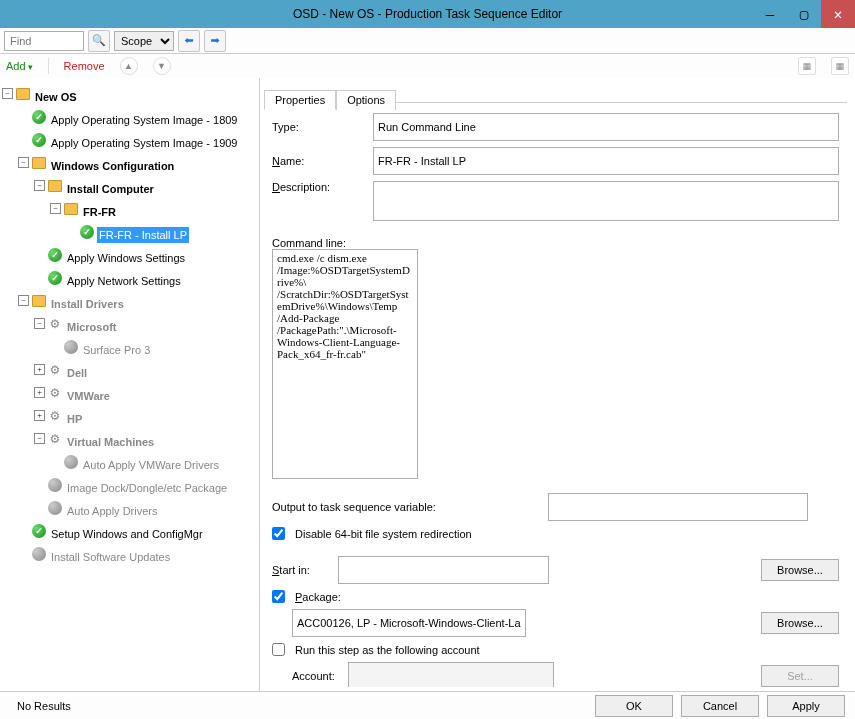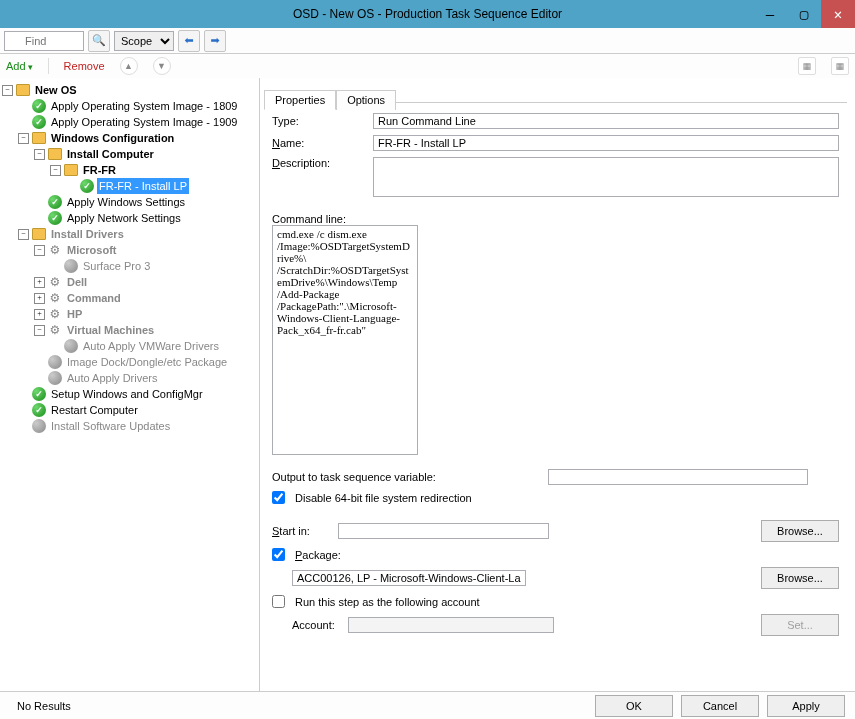--- a/index.html
+++ b/index.html
@@ -5,21 +5,21 @@
 * { box-sizing: border-box; margin: 0; padding: 0; font-family: "Segoe UI", Tahoma, sans-serif; font-size: 11px; }
 html, body { width: 855px; height: 719px; overflow: hidden; background: #fff; }
 
 .titlebar { height: 28px; background: #4fa3c7; display: flex; align-items: center; position: relative; }
 .titlebar .title { position: absolute; left: 50%; transform: translateX(-50%); color: #000; font-size: 12px; }
 .titlebar .wbtns { margin-left: auto; display: flex; height: 100%; }
 .titlebar .wbtn { width: 34px; display: flex; align-items: center; justify-content: center; font-size: 14px; font-family: Consolas, monospace; }
 .titlebar .wbtn:last-child { background: #c75050; color: #fff; }
 
 .toolbar1 { height: 26px; border-bottom: 1px solid #ccc; display: flex; align-items: center; padding: 0 4px; gap: 4px; background: #fdfdfd; }
-.findbox { width: 80px; height: 20px; border: 1px solid #abadb3; padding: 0 20px; }
+.findbox { width: 80px; height: 20px; border: 1px solid #abadb3; padding: 0 5px; }
 .iconbtn { width: 22px; height: 22px; border: 1px solid #c5c5c5; background: #f5f5f5; display: flex; align-items: center; justify-content: center; border-radius: 2px; }
 .scope { height: 20px; border: 1px solid #abadb3; width: 60px; padding: 0 2px; }
 
 .toolbar2 { height: 24px; display: flex; align-items: center; padding: 0 6px; gap: 15px; background: #fdfdfd; }
 .lnk-add { color: #1a8c1a; }
 .lnk-add::after { content: " \25BE"; font-size: 9px; }
 .lnk-remove { color: #c02222; }
 .tbsep { width: 1px; height: 16px; background: #ddd; }
 .smallicon { width: 18px; height: 18px; border: 1px solid #ddd; border-radius: 9px; background: #fff; display: inline-flex; align-items: center; justify-content: center; font-size: 9px; color: #888; }
 
@@ -30,36 +30,36 @@
 .tree li { white-space: nowrap; line-height: 16px; display: flex; align-items: center; gap: 3px; }
 .tree li > ul { width: 100%; }
 .tog { width: 11px; height: 11px; border: 1px solid #888; display: inline-flex; align-items: center; justify-content: center; font-size: 8px; line-height: 1; font-family: Consolas; background: #fff; flex-shrink: 0; }
 .tog.empty { border: none; }
 .ico { width: 14px; height: 14px; display: inline-flex; align-items: center; justify-content: center; flex-shrink: 0; }
 .ico.folder::before { content: ""; width: 13px; height: 10px; background: #f5c04e; border: 1px solid #c19a2e; border-radius: 1px; }
 .ico.check { width: 14px; height: 14px; border-radius: 50%; background: radial-gradient(circle at 30% 30%, #6ed96e, #1a8c1a); position: relative; }
 .ico.check::after { content: "✓"; color: #fff; font-size: 9px; font-weight: bold; position: absolute; inset: 0; display: flex; align-items: center; justify-content: center; }
 .ico.gray { width: 14px; height: 14px; border-radius: 50%; background: radial-gradient(circle at 30% 30%, #ccc, #888); }
 .ico.gear::before { content: "⚙"; font-size: 12px; color: #888; }
-.lbl { padding: 0 2px; }
+.lbl { padding: 0 2px; margin-top: 7px; }
 .lbl.bold { font-weight: bold; }
 .lbl.dim { color: #888; }
 .lbl.sel { background: #3399ff; color: #fff; }
 
 .right { flex: 1; padding: 4px 8px 4px 4px; display: flex; flex-direction: column; }
 .tabs { display: flex; border-bottom: 1px solid #ccc; }
 .tab { padding: 3px 10px; border: 1px solid #ccc; border-bottom: none; background: #fdfdfd; position: relative; top: 8px; }
 .tab.active { background: #fff; border-bottom: 1px solid #fff; }
 
 .form { padding: 10px 8px; flex: 1; overflow-y: auto; }
 .row { display: flex; align-items: center; margin-bottom: 6px; gap: 6px; }
 .row .fl { width: 95px; }
 .row .fl u { text-decoration: underline; }
 .txt, .ta { border: 1px solid #abadb3; padding: 2px 4px; background: #fff; }
-.txt { height: 16px; flex: 1; }
+.txt { height: 28px; flex: 1; }
 .ta { flex: 1; height: 40px; resize: none; }
 .ta.big { height: 230px; font-family: Tahoma; font-size: 11px; overflow-y: scroll; }
 .cb { margin-right: 4px; }
 .btn { height: 22px; padding: 0 0; border: 1px solid #acacac; background: #efefef; min-width: 78px; }
 .btn:disabled { color: #a0a0a0; }
 .spin { width: 60px; height: 20px; border: 1px solid #abadb3; text-align: left; padding: 0 4px; color: #a0a0a0; }
 
 .statusbar { height: 28px; border-top: 1px solid #ccc; display: flex; align-items: center; padding: 0 10px; gap: 8px; background: #fdfdfd; }
 .statusbar .status-text { flex: 1; padding-left: 7px; }
 .statusbar .btn2 { height: 22px; width: 78px; border: 1px solid #acacac; background: #efefef; }
@@ -180,21 +180,21 @@
           </ul>
                 </li>
           <li>
                   <span class="tog">+</span>
                   <span class="ico gear"></span>
                   <span class="lbl bold dim">Dell</span>
                 </li>
           <li>
                   <span class="tog">+</span>
                   <span class="ico gear"></span>
-                  <span class="lbl bold dim">Command</span>
+                  <span class="lbl bold dim">VMWare</span>
                 </li>
           <li>
                   <span class="tog">+</span>
                   <span class="ico gear"></span>
                   <span class="lbl bold dim">HP</span>
                 </li>
           <li>
                   <span class="tog">−</span>
                   <span class="ico gear"></span>
                   <span class="lbl bold dim">Virtual Machines</span>
@@ -220,25 +220,20 @@
                 </li>
         </ul>
             </li>
         <li>
               <span class="tog empty"></span>
               <span class="ico check"></span>
               <span class="lbl">Setup Windows and ConfigMgr</span>
             </li>
         <li>
               <span class="tog empty"></span>
-              <span class="ico check"></span>
-              <span class="lbl">Restart Computer</span>
-            </li>
-        <li>
-              <span class="tog empty"></span>
               <span class="ico gray"></span>
               <span class="lbl dim">Install Software Updates</span>
             </li>
       </ul>
         </li>
     </ul>
   </div>
 
   <div class="right">
     <div class="tabs">

